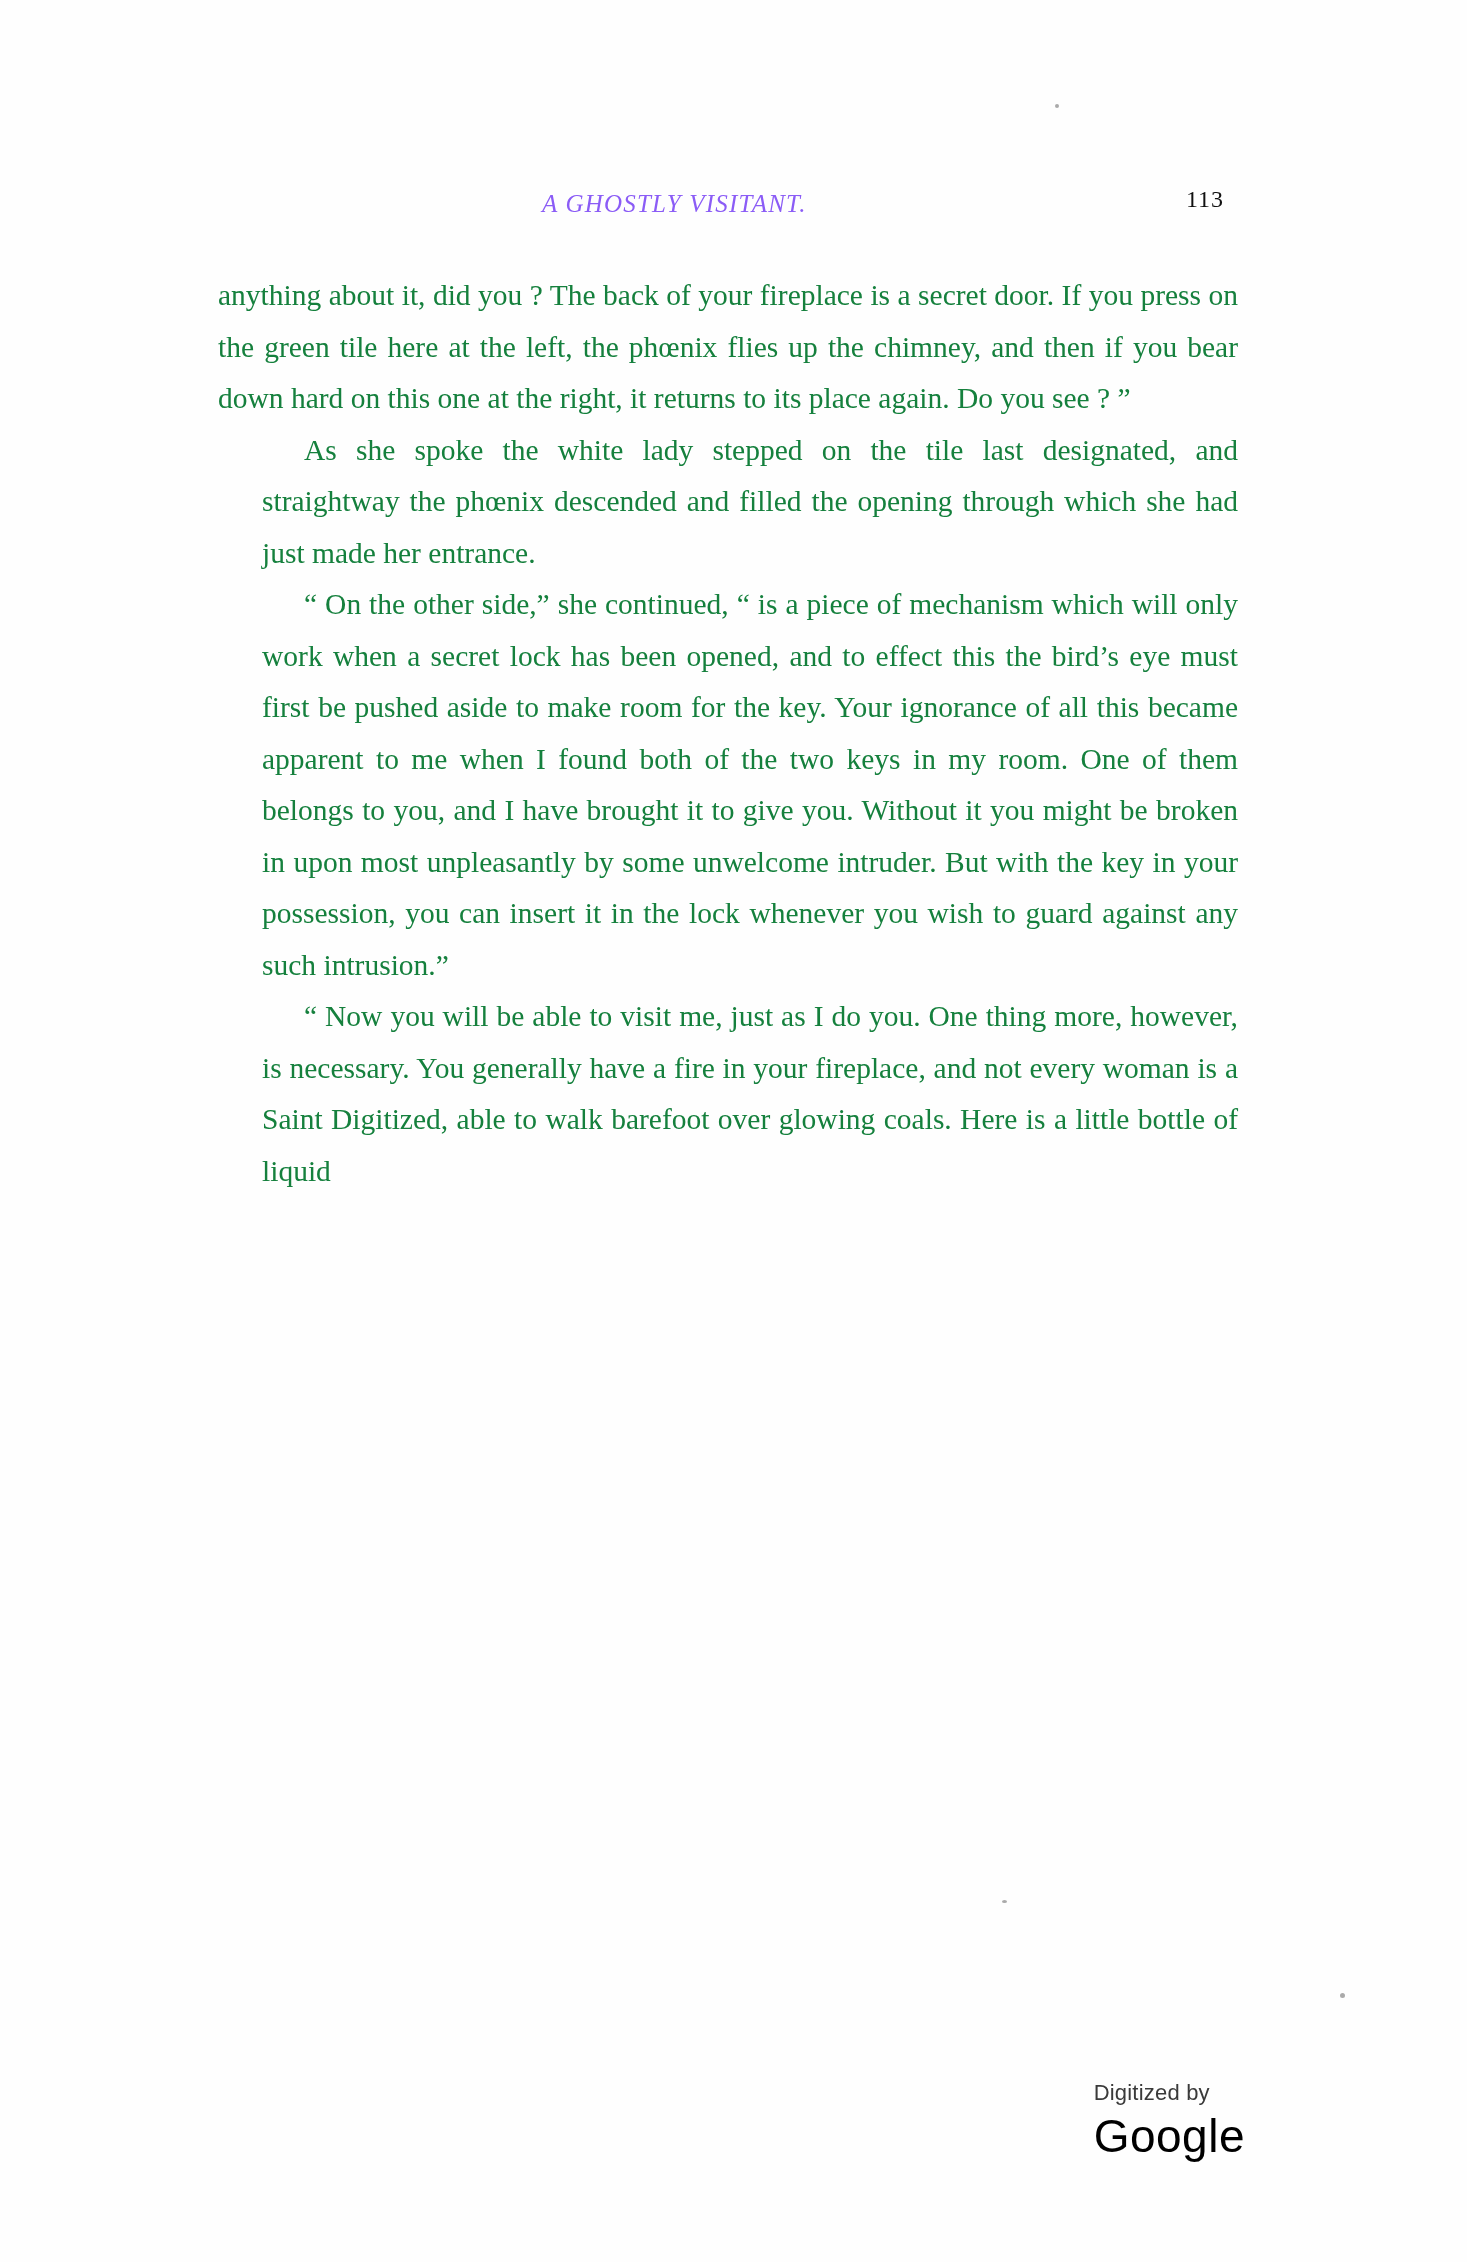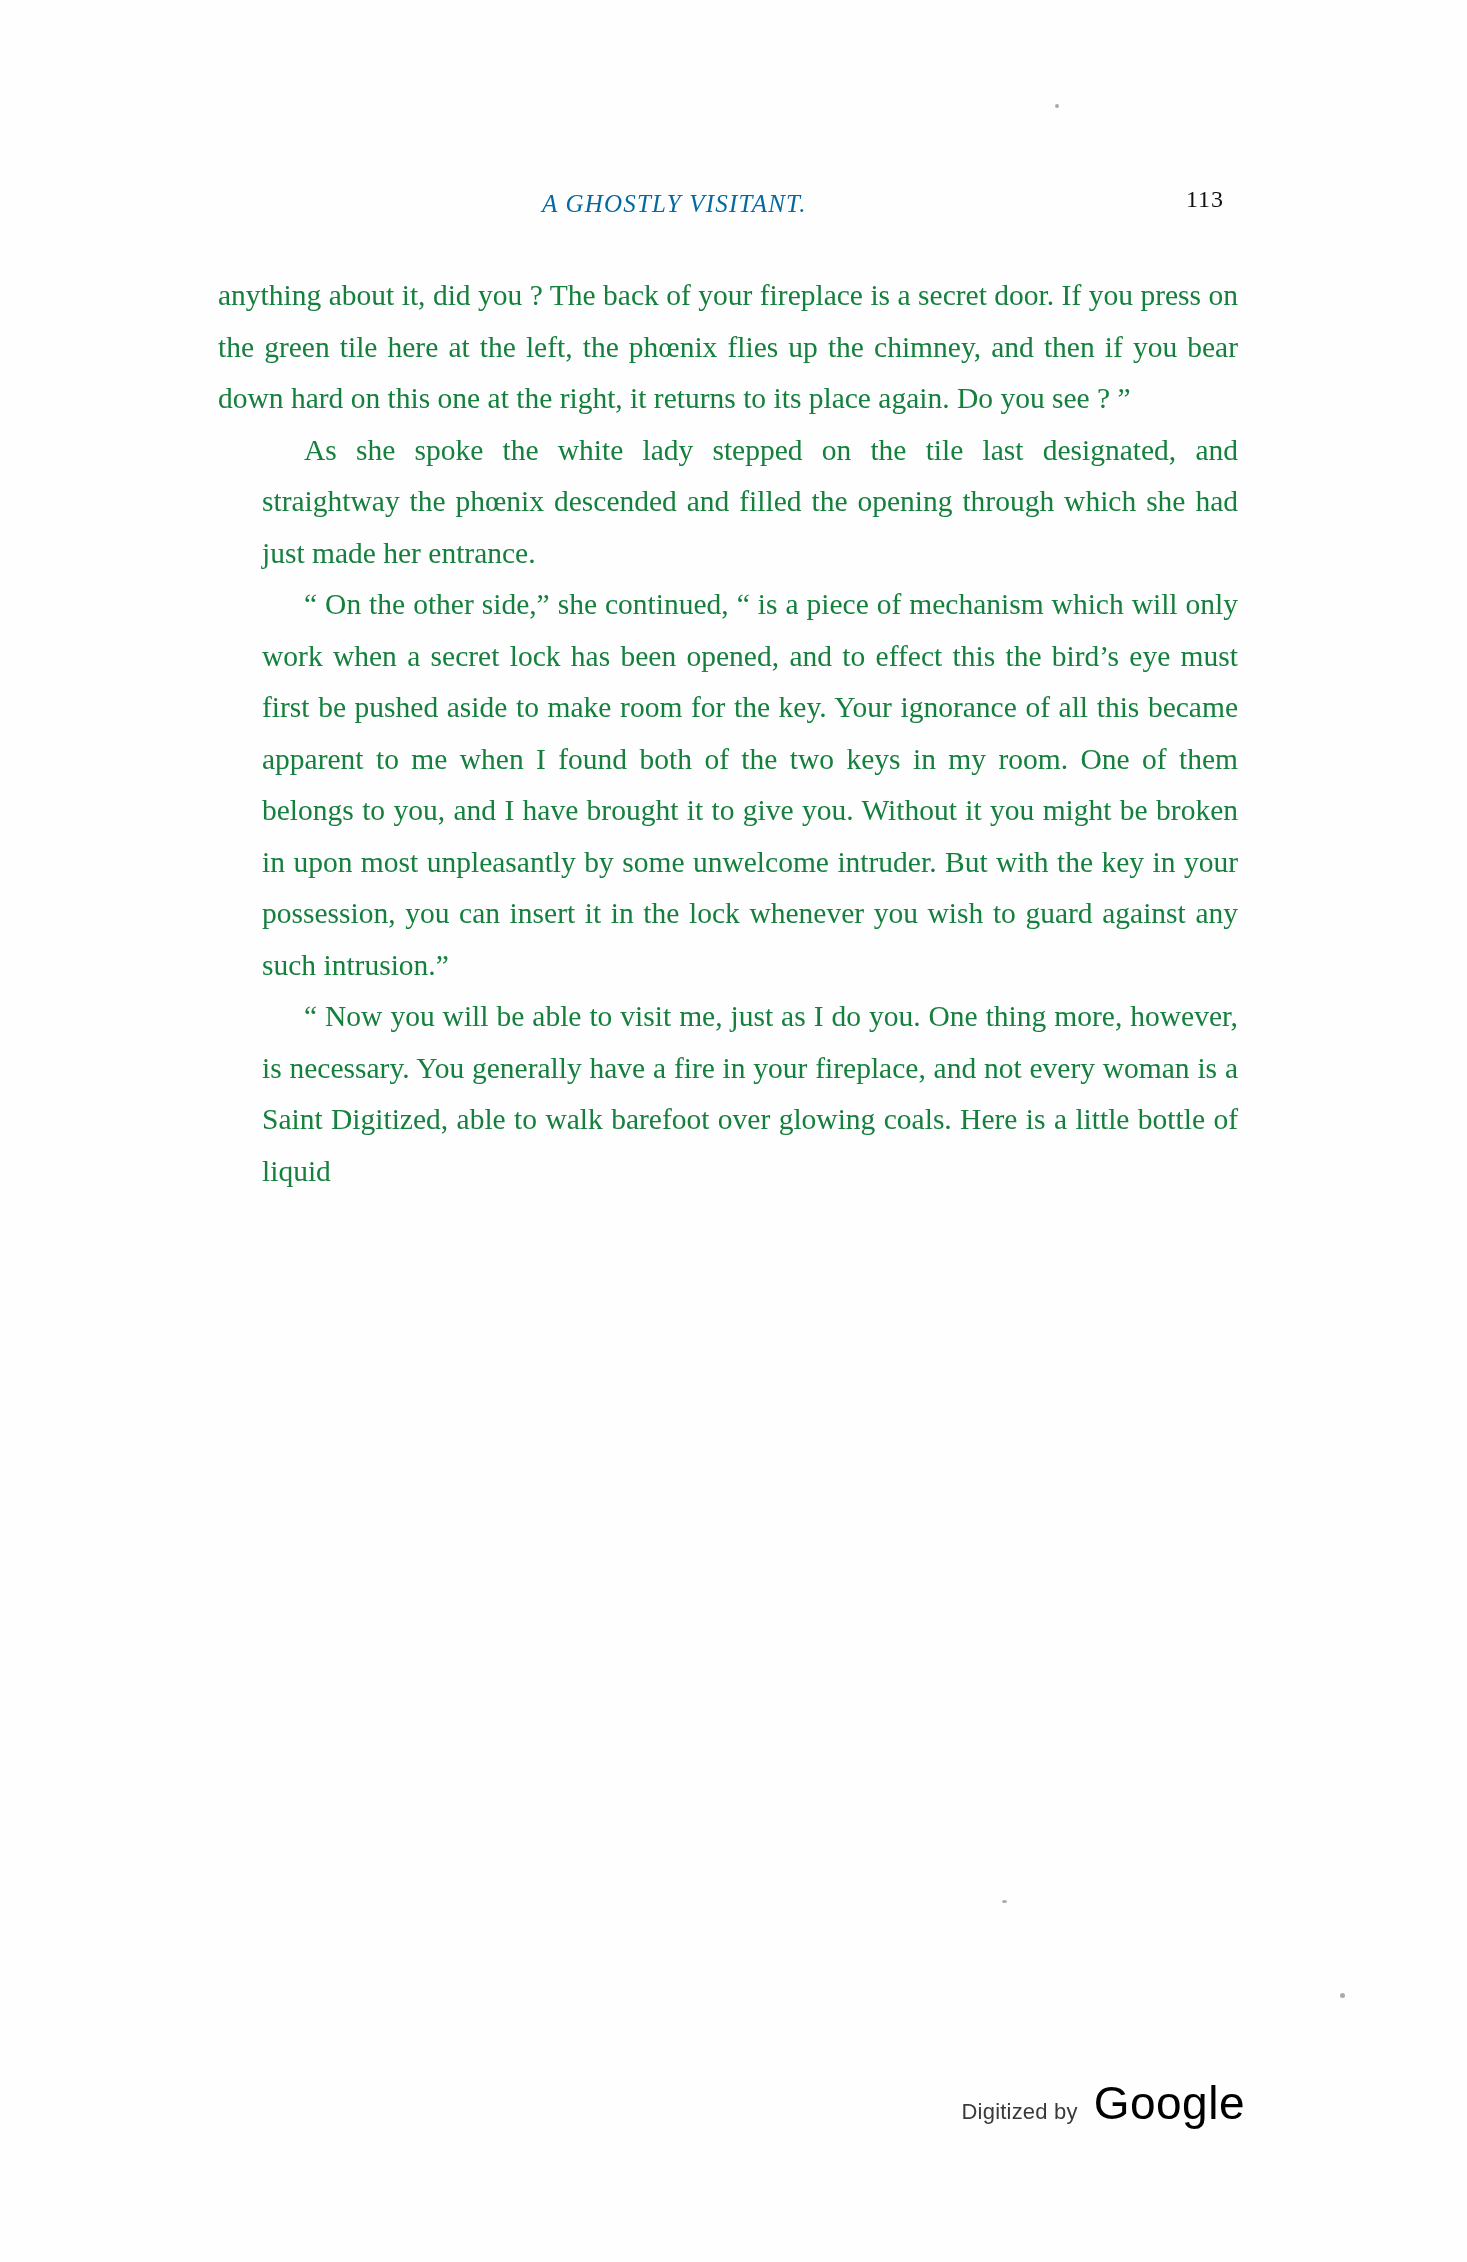--- a/index.html
+++ b/index.html
@@ -30,21 +30,21 @@
     height: 40px;
   }
   .running-head .title {
     position: absolute;
     left: 320px;
     top: 0;
     font-style: italic;
     font-size: 25px;
     letter-spacing: 1.2px;
     white-space: nowrap;
-    color: #0369a1;
+    color: #8b5cf6;
   }
   .running-head .folio {
     position: absolute;
     right: 18px;
     top: -4px;
     font-size: 24px;
     letter-spacing: 1px;
     color: #111;
   }
   .body-text {
@@ -73,21 +73,22 @@
     top: 2080px;
     width: 1467px;
     height: 120px;
   }
   .credit {
     position: absolute;
     right: 222px;
     top: 0;
     display: flex;
     align-items: baseline;
-    gap: 16px;
+    gap: 7px;
+    flex-direction: column;
   }
   .credit .digitized {
     font-family: "Liberation Sans", sans-serif;
     font-size: 22px;
     color: #3a3a3a;
     letter-spacing: 0.2px;
   }
   .credit .google {
     font-family: Liberation Sans, sans-serif;
     font-size: 46px;

